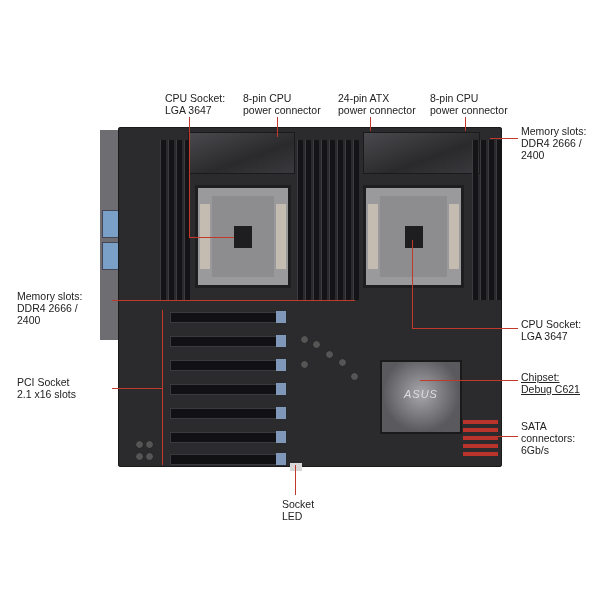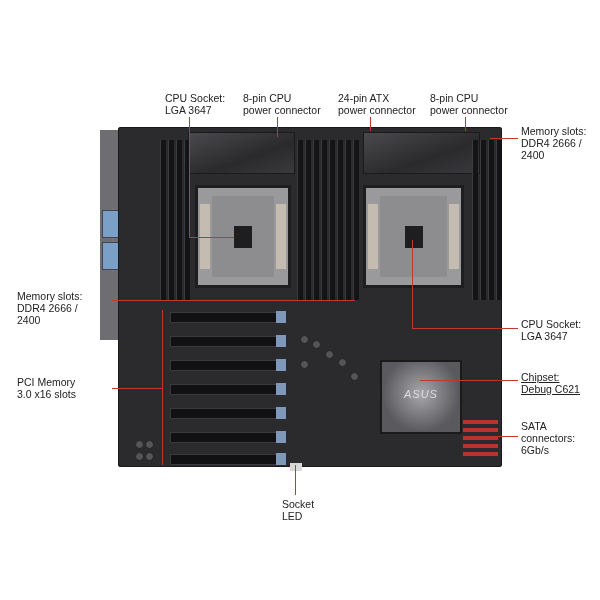--- a/index.html
+++ b/index.html
@@ -47,22 +47,22 @@
   <span>Memory slots:</span>
   <span>DDR4 2666 /</span>
   <span>2400</span>
 </div>
 <div class="label" style="left:17px;top:290px;">
   <span>Memory slots:</span>
   <span>DDR4 2666 /</span>
   <span>2400</span>
 </div>
 <div class="label" style="left:17px;top:376px;">
-  <span>PCI Memory</span>
-  <span>3.0 x16 slots</span>
+  <span>PCI Socket</span>
+  <span>2.1 x16 slots</span>
 </div>
 <div class="label" style="left:521px;top:318px;">
   <span>CPU Socket:</span>
   <span>LGA 3647</span>
 </div>
 <div class="label" style="left:521px;top:371px;text-decoration:underline;">
   <span>Chipset:</span>
   <span>Debug C621</span>
 </div>
 <div class="label" style="left:521px;top:420px;">

